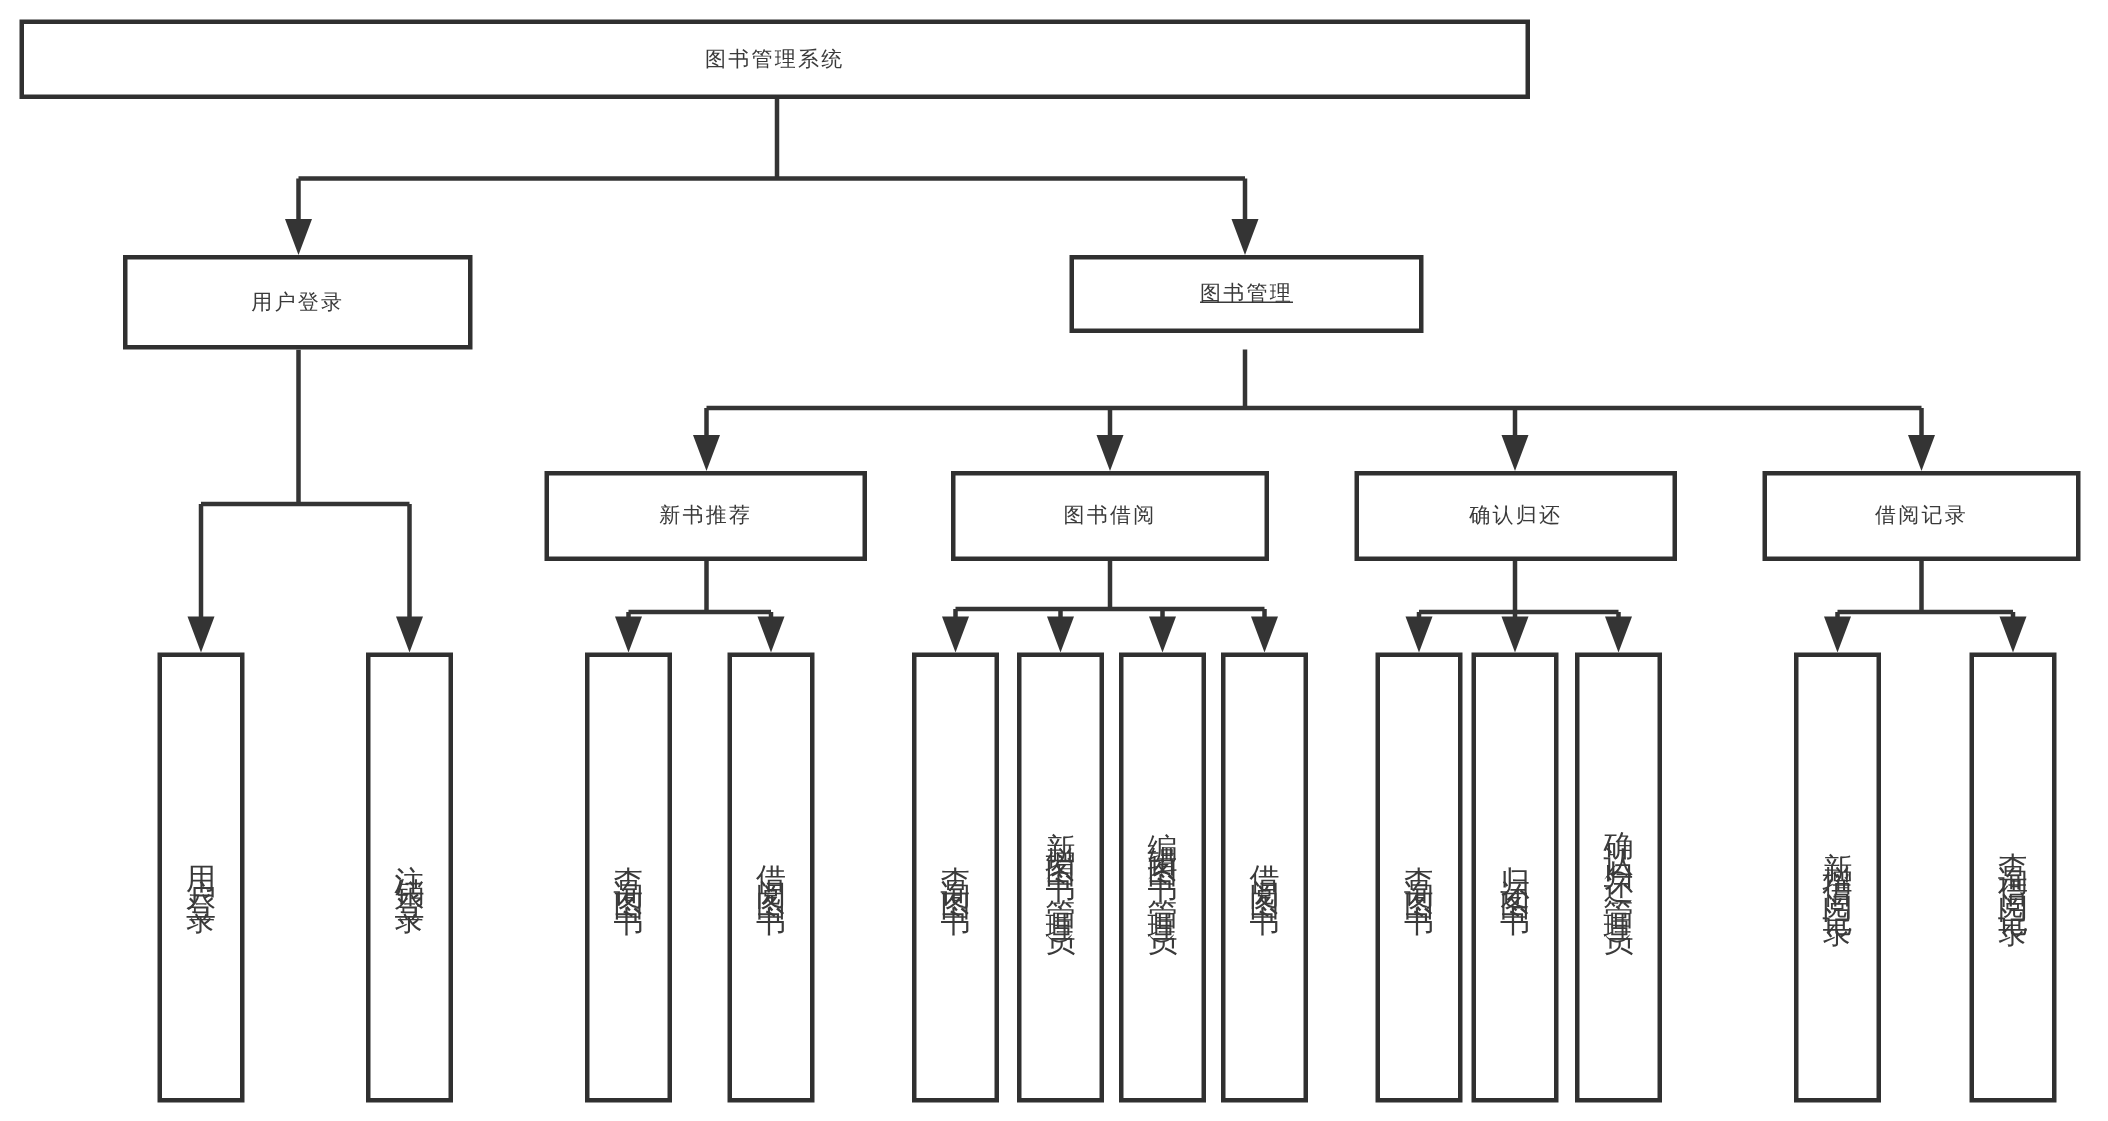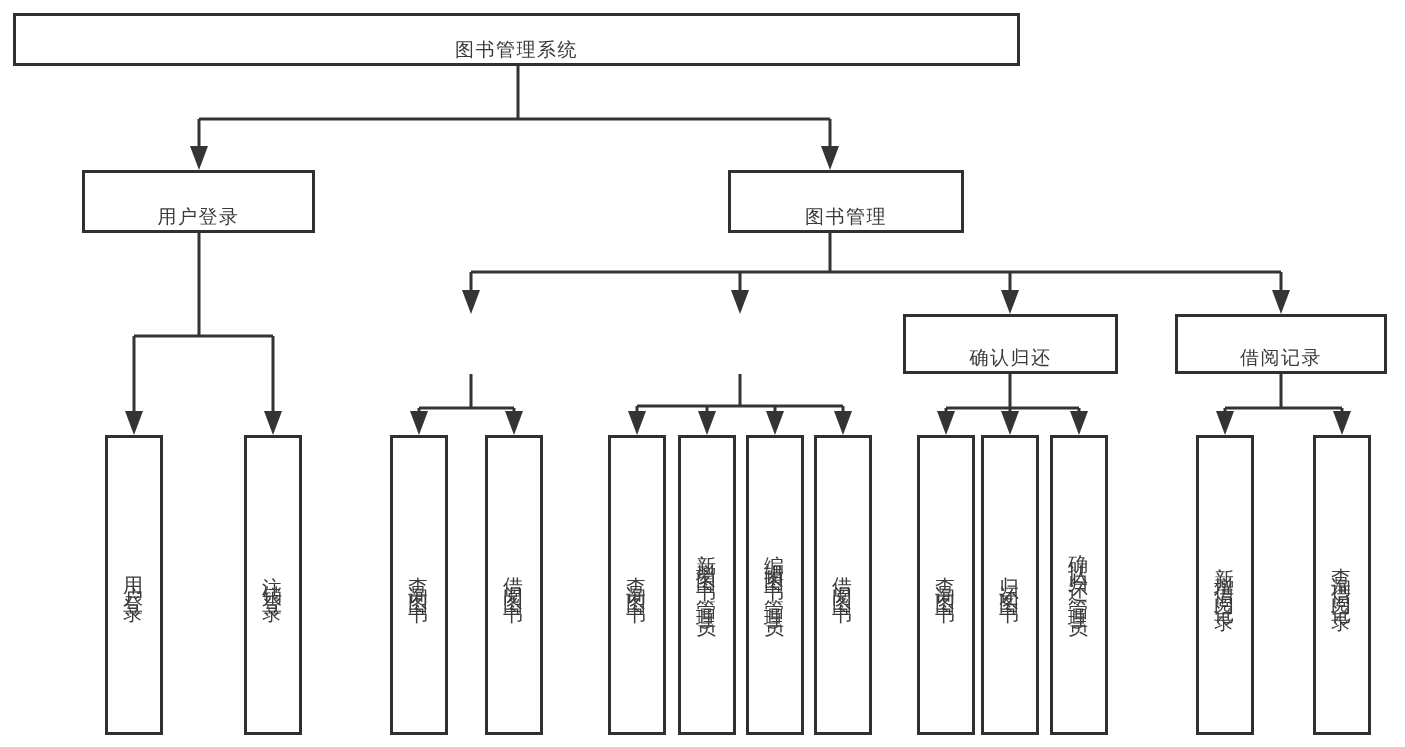--- a/index.html
+++ b/index.html
@@ -6,28 +6,28 @@
   .canvas {
     position:relative; width:1405px; height:747px; background:#ffffff;
     font-family:"Liberation Sans", sans-serif; overflow:hidden;
   }
   svg.wires { position:absolute; left:0; top:0; width:1405px; height:747px; }
   .box {
     position:absolute; background:#ffffff; border:3px solid #303030;
     box-sizing:border-box; display:flex; align-items:center; justify-content:center;
     color:#3a3a3a;
   }
-  .hbox { font-size:19px; letter-spacing:1.5px;align-items:flex-end; }
+  .hbox { font-size:14px; letter-spacing:1.5px; }
   .vbox {
     writing-mode:vertical-rl; font-size:20px; letter-spacing:9px;
     padding-bottom:12px; width:58px; top:435px; height:300px;
   }
   .root  { left:13px;  top:13px;  width:1007px; height:53px; }
   .b-ul  { left:82px;  top:170px; width:233px;  height:63px; }
-  .b-bm  { left:728px; top:170px; width:236px;  height:63px; }
+  .b-bm  { left:713px; top:170px; width:236px;  height:52px;text-decoration:underline; }
   .m-0 { left:363px;  top:314px; width:215px; height:60px; }
   .m-1 { left:634px;  top:314px; width:212px; height:60px; }
   .m-2 { left:903px;  top:314px; width:215px; height:60px; }
   .m-3 { left:1175px; top:314px; width:212px; height:60px; }
   .l-0  { left:105px;  } .l-1  { left:244px;  }
   .l-2  { left:390px;  } .l-3  { left:485px;  }
   .l-4  { left:608px;  } .l-5  { left:678px;  }
   .l-6  { left:746px;  } .l-7  { left:814px;  }
   .l-8  { left:917px;  } .l-9  { left:981px;  }
   .l-10 { left:1050px; } .l-11 { left:1196px; }
@@ -79,20 +79,26 @@
     <span>图书管理系统</span>
   </div>
 
   <div class="box hbox b-ul">
     <span>用户登录</span>
   </div>
   <div class="box hbox b-bm">
     <span>图书管理</span>
   </div>
 
+  <div class="box hbox m-0">
+    <span>新书推荐</span>
+  </div>
+  <div class="box hbox m-1">
+    <span>图书借阅</span>
+  </div>
   <div class="box hbox m-2">
     <span>确认归还</span>
   </div>
   <div class="box hbox m-3">
     <span>借阅记录</span>
   </div>
 
   <div class="box vbox l-0">
     <span>用户登录</span>
   </div>

